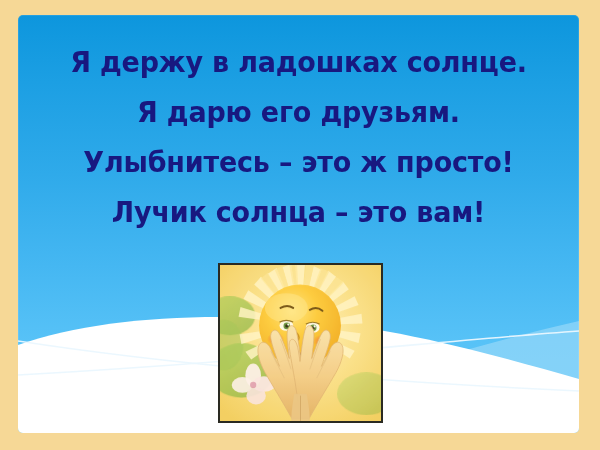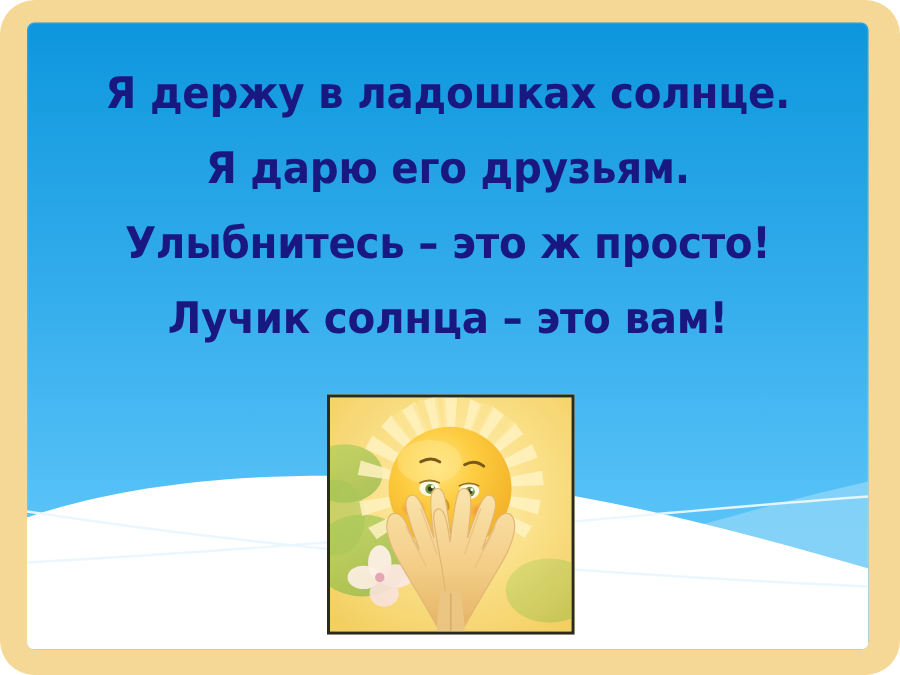--- a/index.html
+++ b/index.html
@@ -15,21 +15,20 @@
   }
 
   
   #slide {
     position: relative;
     width: 600px;
     height: 450px;
     background: #f6d896;           
     box-sizing: border-box;
     overflow: hidden;
-    border-radius: 23px;
   }
 
   
   #panel {
     position: absolute;
     left: 18px;
     top: 15px;
     width: 561px;
     height: 418px;
     border-radius: 5px;

